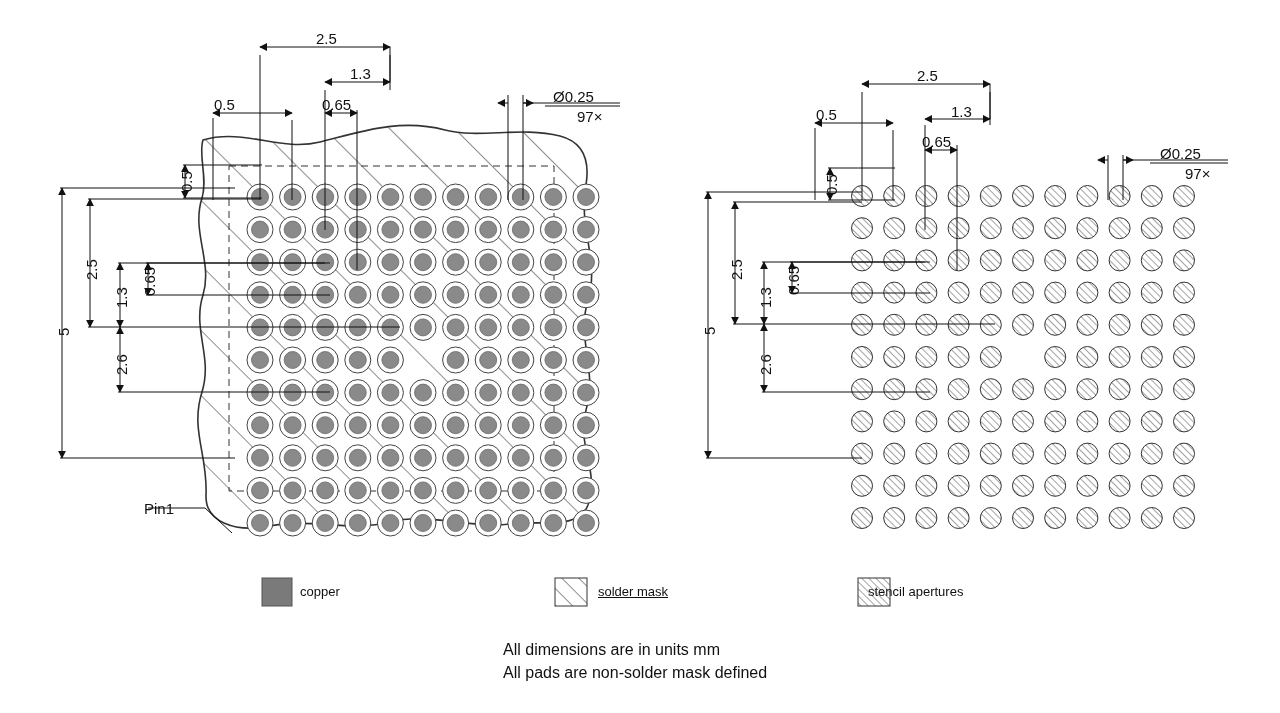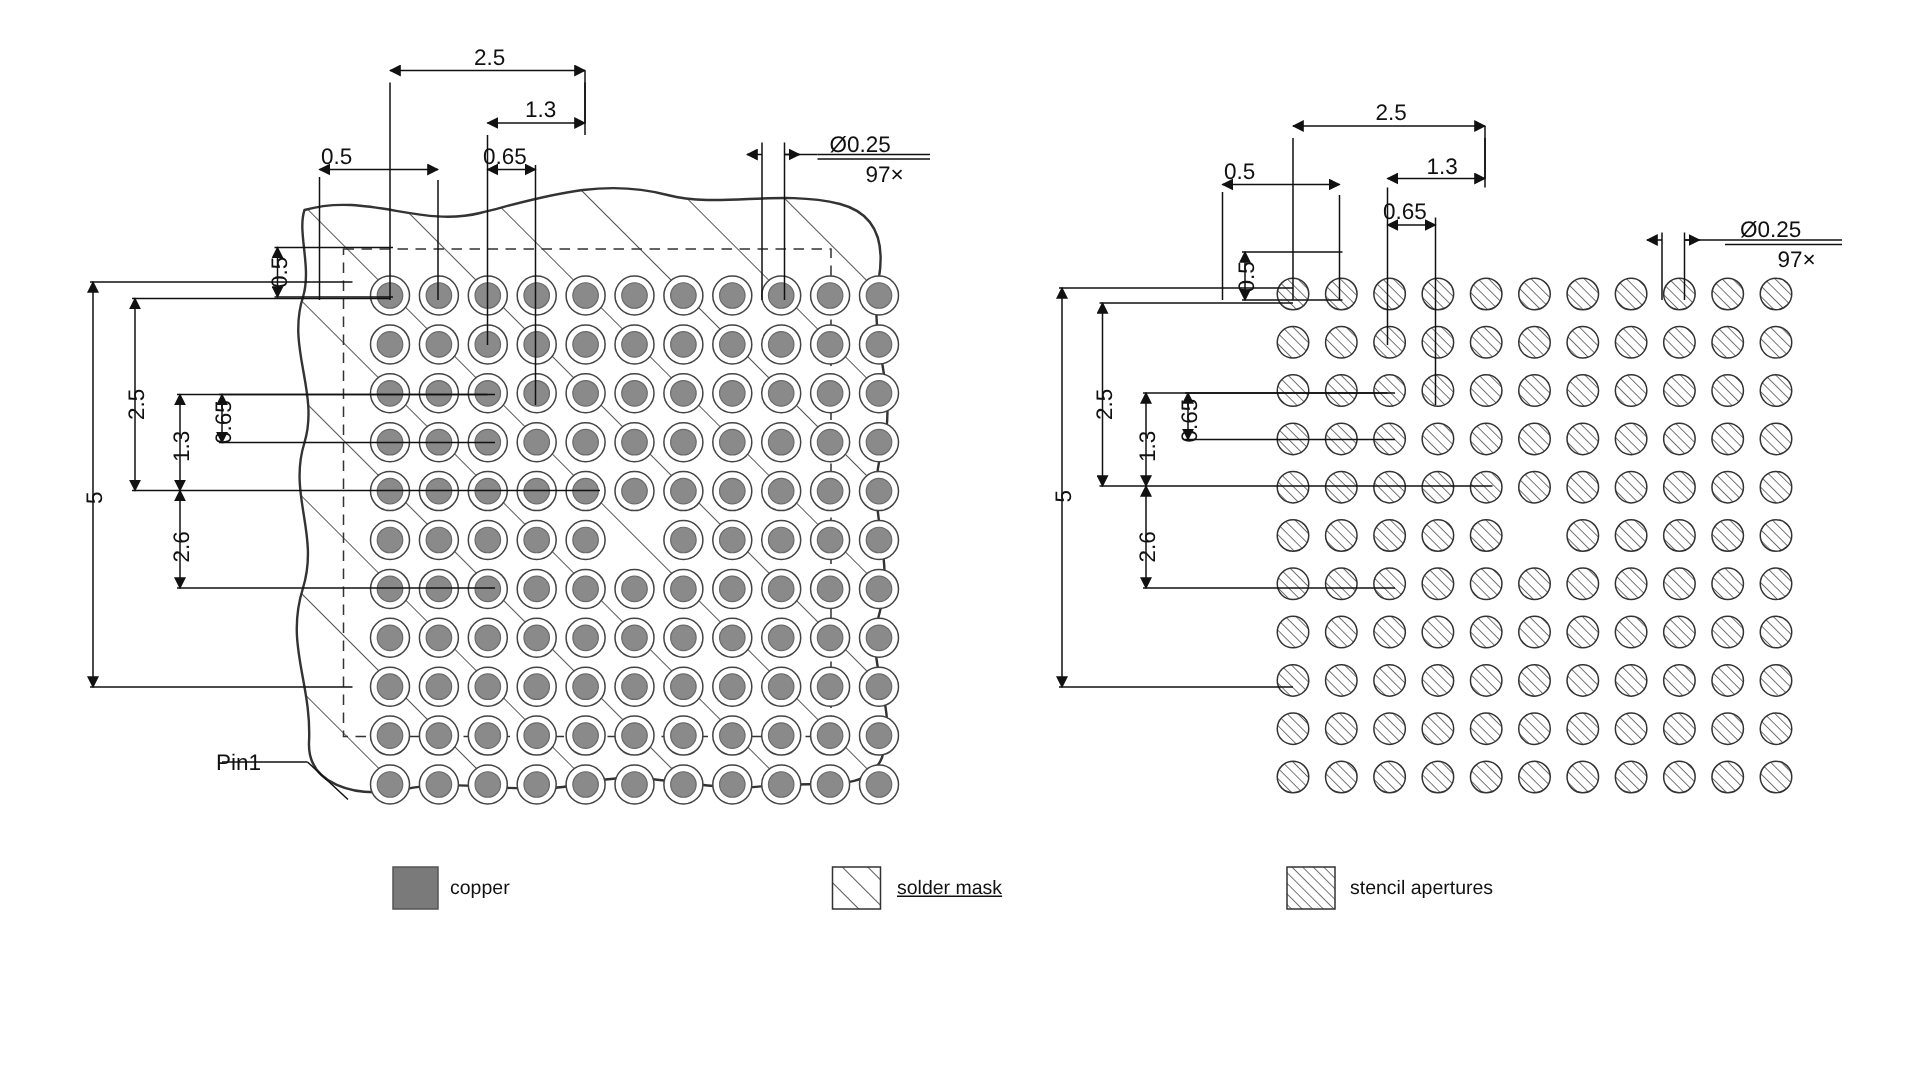--- a/index.html
+++ b/index.html
@@ -592,16 +592,18 @@
 
 <div class="lbl-html vert" style="left:701px; top:335px;">5</div>
 <div class="lbl-html vert" style="left:728px; top:280px;">2.5</div>
 <div class="lbl-html vert" style="left:757px; top:308px;">1.3</div>
 <div class="lbl-html vert" style="left:785px; top:295px;">0.65</div>
 <div class="lbl-html vert" style="left:757px; top:375px;">2.6</div>
 <div class="lbl-html vert" style="left:823px; top:195px;">0.5</div>
 
 <div class="lbl-html legend" style="left:300px; top:584px;">copper</div>
 <div class="lbl-html legend" style="left:598px; top:584px;text-decoration:underline;">solder mask</div>
-<div class="lbl-html legend" style="left:900px; top:584px;text-align:center;">stencil apertures</div>
-
+<div class="lbl-html legend" style="left:868px; top:584px;text-align:center;">stencil apertures</div>
+
+<div class="lbl-html note" style="left:503px; top:641px;">All dimensions are in units mm</div>
+<div class="lbl-html note" style="left:503px; top:664px;">All pads are non-solder mask defined</div>
 
 </div>
 
 </body></html>

